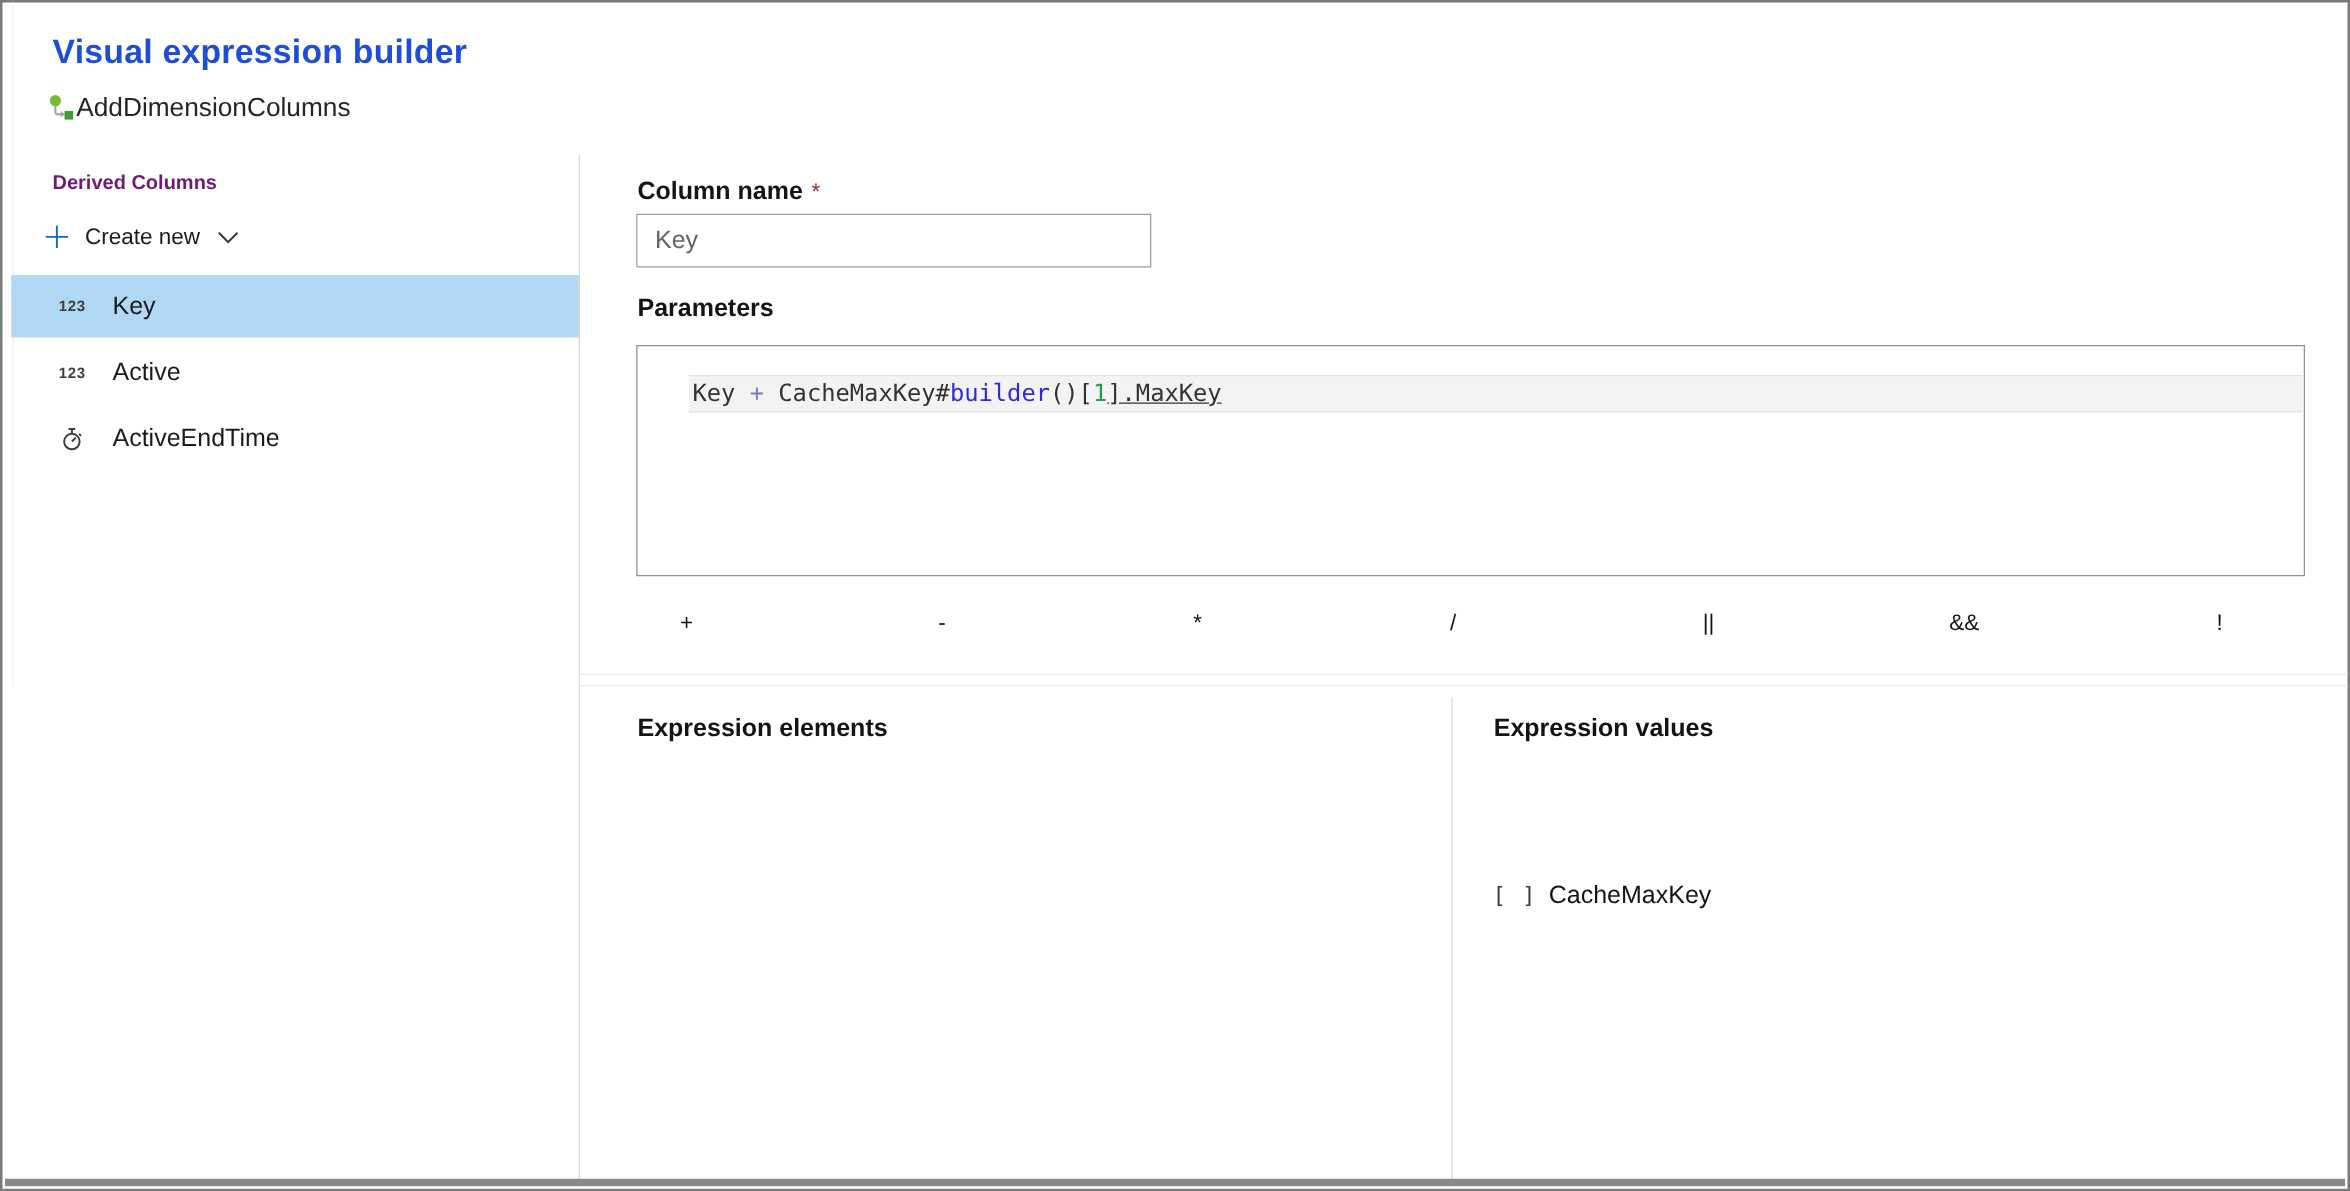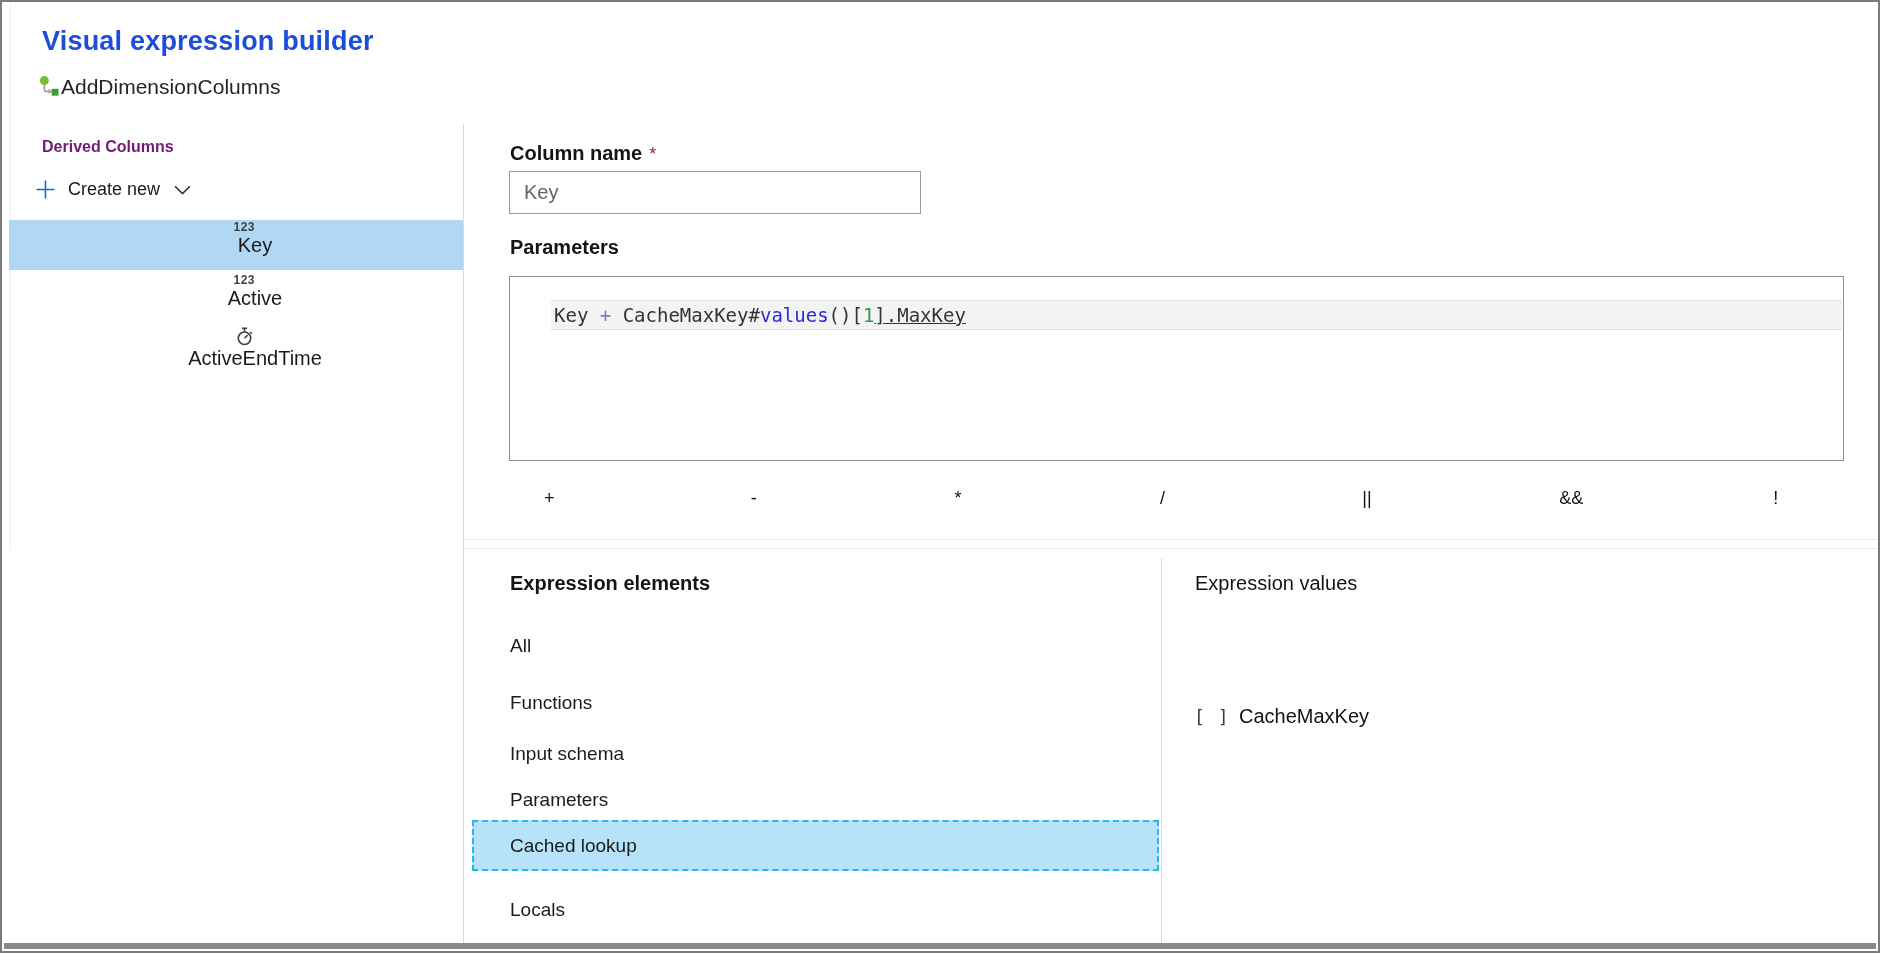--- a/index.html
+++ b/index.html
@@ -16,21 +16,21 @@
   .v-div{width:1px;background:#d9d9d9;}
   .edge-line{left:8px;top:2px;height:545px;width:1px;background:#efefef;}
   .hline{left:461px;right:0;height:1px;background:#ececec;}
 
   
   .dc-header{left:40px;top:136px;font-size:16px;font-weight:bold;color:#701a75;}
   .create-new{left:33px;top:172px;height:30px;display:flex;align-items:center;font-size:18px;color:#1b1b1b;cursor:pointer;}
   .create-new .lbl{margin-left:12px;}
   .create-new .chev{margin-left:14px;margin-top:3px;}
   .dc-list{left:7px;top:218px;width:454px;}
-  .dc-row{height:50px;margin-bottom:3px;display:flex;align-items:center;padding-left:38px;font-size:20px;cursor:pointer;flex-direction:column;}
+  .dc-row{height:50px;margin-bottom:3px;display:flex;align-items:center;padding-left:38px;font-size:20px;cursor:pointer;}
   .dc-row.selected{background:var(--selected-bg,#b0d7f3);}
   .dc-icon{width:43px;display:flex;align-items:center;color:#3f3f3f;}
   .dc-icon.num{font-size:12px;font-weight:bold;letter-spacing:.5px;}
 
   
   .field-label{left:508px;top:140px;font-size:20px;font-weight:bold;color:#141414;}
   .req{color:var(--req-red,#a4262c);font-weight:normal;margin-left:7px;font-size:18px;}
   .colname-input{left:507px;top:169px;width:412px;height:43px;border:1px solid #9b9b9b;background:#fff;
     font-family:"Liberation Sans",sans-serif;font-size:20px;color:#646464;padding:0 14px;box-sizing:border-box;outline:none;}
   .expr-label{left:508px;top:234px;font-size:20px;font-weight:bold;color:#141414;}
@@ -43,21 +43,21 @@
   .op-bar{left:445px;right:0;top:476px;height:40px;display:flex;}
   .op{flex:1;border:none;background:none;font-family:"Liberation Sans",sans-serif;font-size:18px;color:#141414;cursor:pointer;line-height:40px;text-align:center;padding:0;}
 
   
   .ee-header{left:508px;top:570px;font-size:20px;font-weight:bold;color:#141414;}
   .ee-list{left:461px;top:0;width:698px;height:100%;}
   .ee-row{position:absolute;left:0;right:0;height:50px;display:flex;align-items:center;padding-left:47px;
     font-size:19px;color:#1b1b1b;cursor:pointer;box-sizing:border-box;}
   .ee-row.selected{left:9px;right:2px;height:51px;background:var(--hl-bg,#b7e3fa);
     border:2px dashed var(--hl-border,#2fb4e9);padding-left:36px;}
-  .ev-header{left:1193px;top:570px;font-size:20px;font-weight:normal;color:#141414;}
+  .ev-header{left:1193px;top:570px;font-size:20px;font-weight:bold;color:#141414;}
   .filter-box{left:1193px;top:615px;width:578px;height:46px;border:1px solid #8f8f8f;border-radius:2px;
     display:flex;align-items:center;padding:0 12px;gap:11px;box-sizing:border-box;background:#fff;}
   .filter-box input{flex:1;border:none;outline:none;background:transparent;font-family:"Liberation Sans",sans-serif;
     font-size:19px;color:#333;}
   .filter-box input::placeholder{color:#6e6e6e;font-style:italic;}
   .ev-list{left:1192px;top:690px;width:620px;}
   .ev-row{display:flex;align-items:center;height:48px;font-size:20px;color:#141414;cursor:pointer;}
   .brackets{font-family:"DejaVu Sans Mono","Liberation Mono",monospace;font-size:18px;color:#3d3d3d;
     letter-spacing:1px;width:45px;}
 
@@ -128,58 +128,38 @@
   <div class="abs field-label">
     <span>Column name</span><span class="req">*</span>
   </div>
 
   <input class="abs colname-input" type="text" value="Key" style="">
 
   <div class="abs expr-label">Parameters</div>
 
   <div class="abs editor">
     <div class="cur-line">
-      <code id="expression-code"><span style="color: rgb(51, 51, 51);">Key </span><span style="color: rgb(114, 130, 196);">+</span><span style="color: rgb(51, 51, 51);"> CacheMaxKey#</span><span style="color: rgb(43, 43, 215);">values</span><span style="color: rgb(51, 51, 51);">()[</span><span style="color: rgb(45, 156, 72);">1</span><span style="color: rgb(51, 51, 51); text-decoration: underline;">].MaxKey</span></code>
+      <code id="expression-code"><span style="color: rgb(51, 51, 51);">Key </span><span style="color: rgb(114, 130, 196);">+</span><span style="color: rgb(51, 51, 51);"> CacheMaxKey#</span><span style="color: rgb(43, 43, 215);">builder</span><span style="color: rgb(51, 51, 51);">()[</span><span style="color: rgb(45, 156, 72);">1</span><span style="color: rgb(51, 51, 51); text-decoration: underline;">].MaxKey</span></code>
     </div>
   </div>
 
   <div class="abs op-bar" id="operator-bar">
       <button class="op">+</button>
       <button class="op">-</button>
       <button class="op">*</button>
       <button class="op">/</button>
       <button class="op">||</button>
       <button class="op">&amp;&amp;</button>
       <button class="op">!</button>
     </div>
 
   <div class="abs hline" style="top:537px;"></div>
   <div class="abs hline" style="top:546px;"></div>
 
   <div class="abs ee-header">Expression elements</div>
-  <div class="abs ee-list" id="expression-elements-list">
-      <div class="ee-row" style="top: 619px;">
-        <span>All</span>
-      </div>
-      <div class="ee-row" style="top: 676px;">
-        <span>Functions</span>
-      </div>
-      <div class="ee-row" style="top: 727px;">
-        <span>Input schema</span>
-      </div>
-      <div class="ee-row" style="top: 773px;">
-        <span>Parameters</span>
-      </div>
-      <div class="ee-row selected" style="top: 818px;">
-        <span>Cached lookup</span>
-      </div>
-      <div class="ee-row" style="top: 883px;">
-        <span>Locals</span>
-      </div>
-    </div>
 
   <div class="abs v-div" style="left:1159px;top:556px;height:389px;"></div>
 
   <div class="abs ev-header">Expression values</div>
 
 
   <div class="abs ev-list" id="expression-values-list">
       <div class="ev-row">
         <span class="brackets">[ ]</span>
         <span>CacheMaxKey</span>

